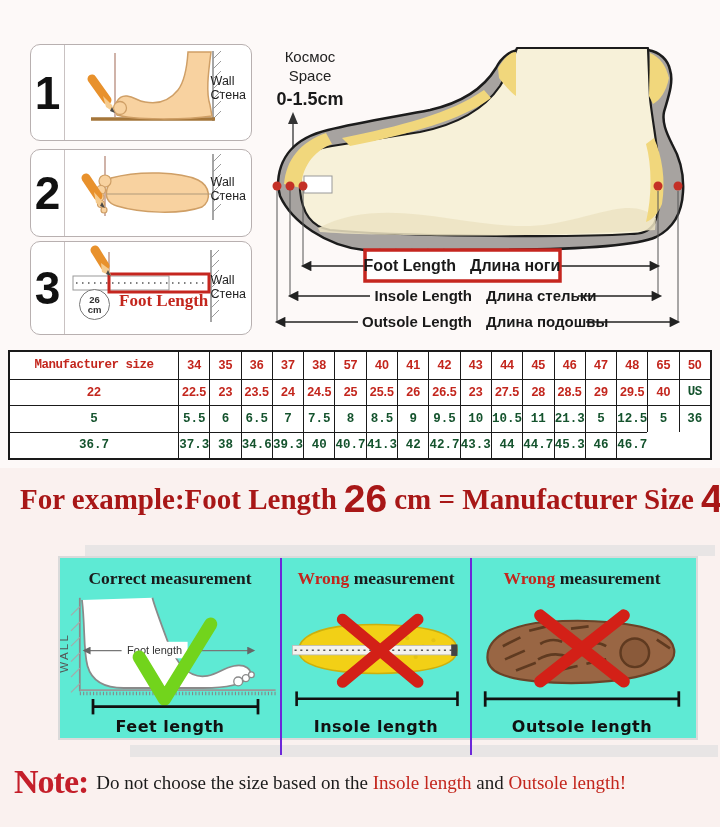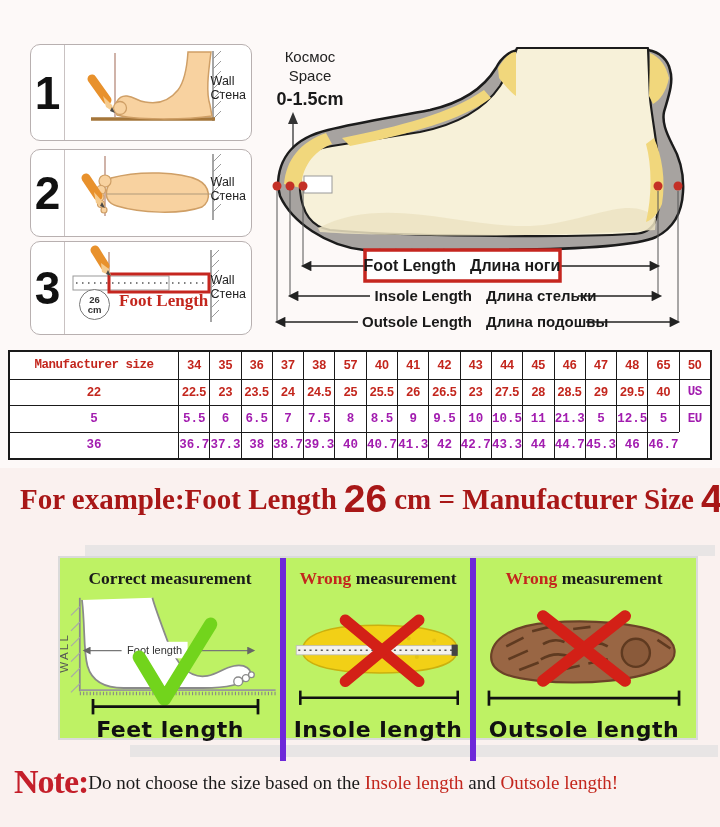--- a/index.html
+++ b/index.html
@@ -41,59 +41,59 @@
     border:2px solid #1a1a1a;background:#fff;
     display:grid;grid-template-columns:168px repeat(17,1fr);grid-auto-rows:26.5px;
   }
   .tcell{display:flex;align-items:center;justify-content:center;
     border-left:1.5px solid #1a1a1a;border-top:1.5px solid #1a1a1a;
     font-size:12.5px;font-weight:700;white-space:nowrap;overflow:hidden;}
   .tcell:nth-child(-n+18){border-top:none;}
   .tcell:nth-child(18n+1){border-left:none;}
   .tlabel{font-family:"Liberation Mono", monospace;font-size:12.5px;letter-spacing:-0.5px;}
   .tred{color:#c3261d;}
-  .tblack{color:#a21caf;font-family:Liberation Mono, monospace;}
+  .tblack{color:#14532d;font-family:Liberation Mono, monospace;}
   
   .example-line{
     position:absolute;left:0;top:477px;width:720px;text-align:center;
     font-family:"Liberation Serif", serif;font-weight:700;color:#a81717;
     font-size:29px;white-space:nowrap;padding-left:20px;
   }
   .example-line .bignum{
     font-family:"Liberation Sans", sans-serif;font-weight:700;font-size:39px;
     vertical-align:-3px;margin:0 7px;
   }
   
   .strip{position:absolute;background:#e8e5e5;}
   
   .panels{
     position:absolute;left:58px;top:556px;width:640px;height:184px;
-    background:#bef264;border:2px solid #dadada;box-sizing:border-box;
+    background:#5eead4;border:2px solid #dadada;box-sizing:border-box;
     display:grid;grid-template-columns:220px 190px 222px;
   }
   .panel{position:relative;display:flex;flex-direction:column;align-items:center;box-sizing:border-box;}
-  .panel + .panel{border-left:6px solid #6d28d9;}
+  .panel + .panel{border-left:2px solid #6d28d9;}
   .panel-title{
     margin-top:10px;font-family:"Liberation Serif", serif;font-size:17.5px;
     font-weight:600;color:#1a1a1a;white-space:nowrap;
   }
   .panel-title .tw{font-weight:700;}
   .panel-title .tw.red{color:#c3261d;}
   .panel-svg{flex:1;width:100%;}
   .panel-caption{
     margin-bottom:19px;font-family:"DejaVu Sans", sans-serif;font-weight:700;
-    font-size:22px;color:#111;letter-spacing:0.5px;white-space:nowrap;
+    font-size:16px;color:#111;letter-spacing:0.5px;white-space:nowrap;
   }
   
   .note-line{
     position:absolute;left:14px;top:763px;width:700px;white-space:nowrap;
     font-family:"Liberation Serif", serif;font-size:19px;color:#1b1b1b;
   }
   .note-line .note-word{
-    font-size:34px;font-weight:700;color:#c41f2a;vertical-align:-4px;letter-spacing:-1px;
+    font-size:34px;font-weight:700;color:#c41f2a;margin-right:8px;vertical-align:-4px;letter-spacing:-1px;
   }
   .note-line .red{color:#c3261d;}
   svg{display:block;}
   svg text{font-family:"Liberation Sans", sans-serif;}
 </style>
 </head>
 <body>
 
 <div class="top-white"></div>
 
@@ -324,26 +324,25 @@
     <div class="tcell tval tblack">8.5</div>
     <div class="tcell tval tblack">9</div>
     <div class="tcell tval tblack">9.5</div>
     <div class="tcell tval tblack">10</div>
     <div class="tcell tval tblack">10.5</div>
     <div class="tcell tval tblack">11</div>
     <div class="tcell tval tblack">21.3</div>
     <div class="tcell tval tblack">5</div>
     <div class="tcell tval tblack">12.5</div>
     <div class="tcell tval tblack">5</div>
-    <div class="tcell tlabel tblack">EU</div>
     <div class="tcell tval tblack">36</div>
     <div class="tcell tval tblack">36.7</div>
     <div class="tcell tval tblack">37.3</div>
     <div class="tcell tval tblack">38</div>
-    <div class="tcell tval tblack">38.7</div>
+    <div class="tcell tval tblack">34.6</div>
     <div class="tcell tval tblack">39.3</div>
     <div class="tcell tval tblack">40</div>
     <div class="tcell tval tblack">40.7</div>
     <div class="tcell tval tblack">41.3</div>
     <div class="tcell tval tblack">42</div>
     <div class="tcell tval tblack">42.7</div>
     <div class="tcell tval tblack">43.3</div>
     <div class="tcell tval tblack">44</div>
     <div class="tcell tval tblack">44.7</div>
     <div class="tcell tval tblack">45.3</div>

